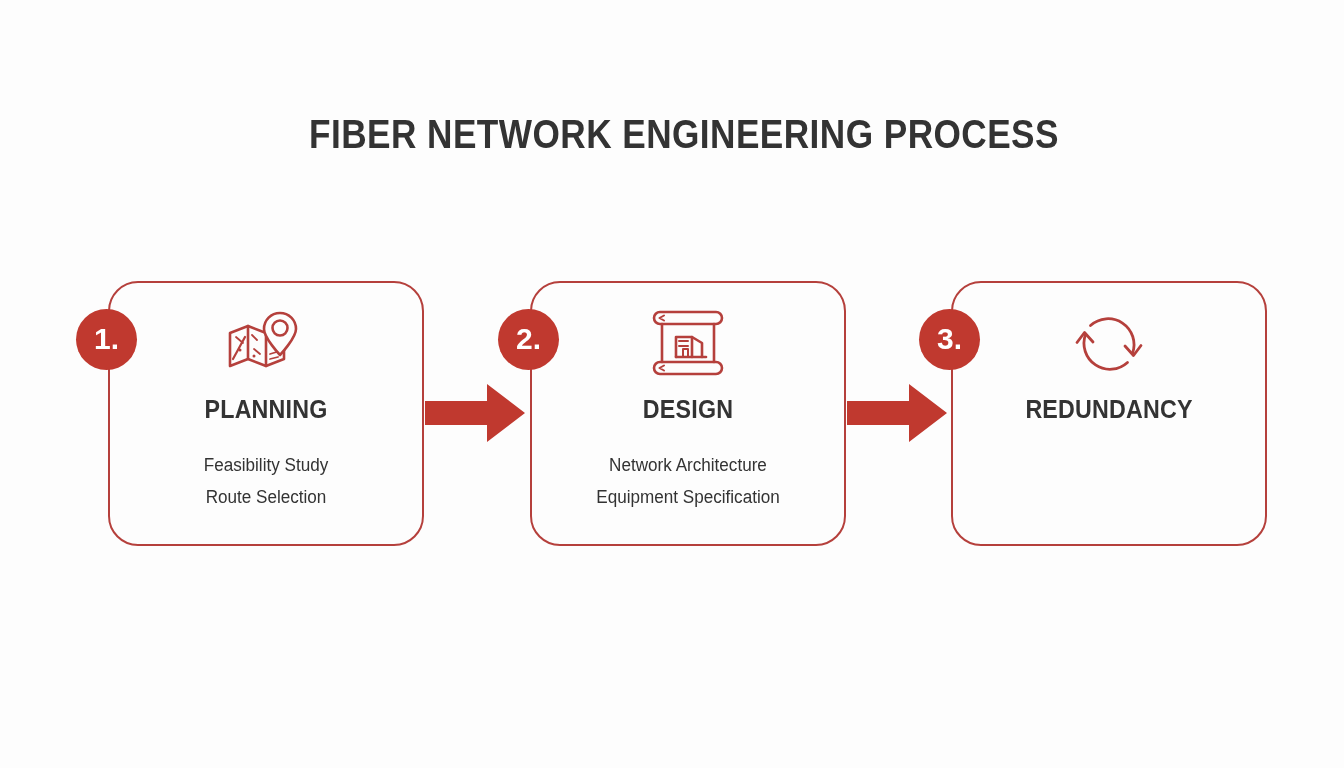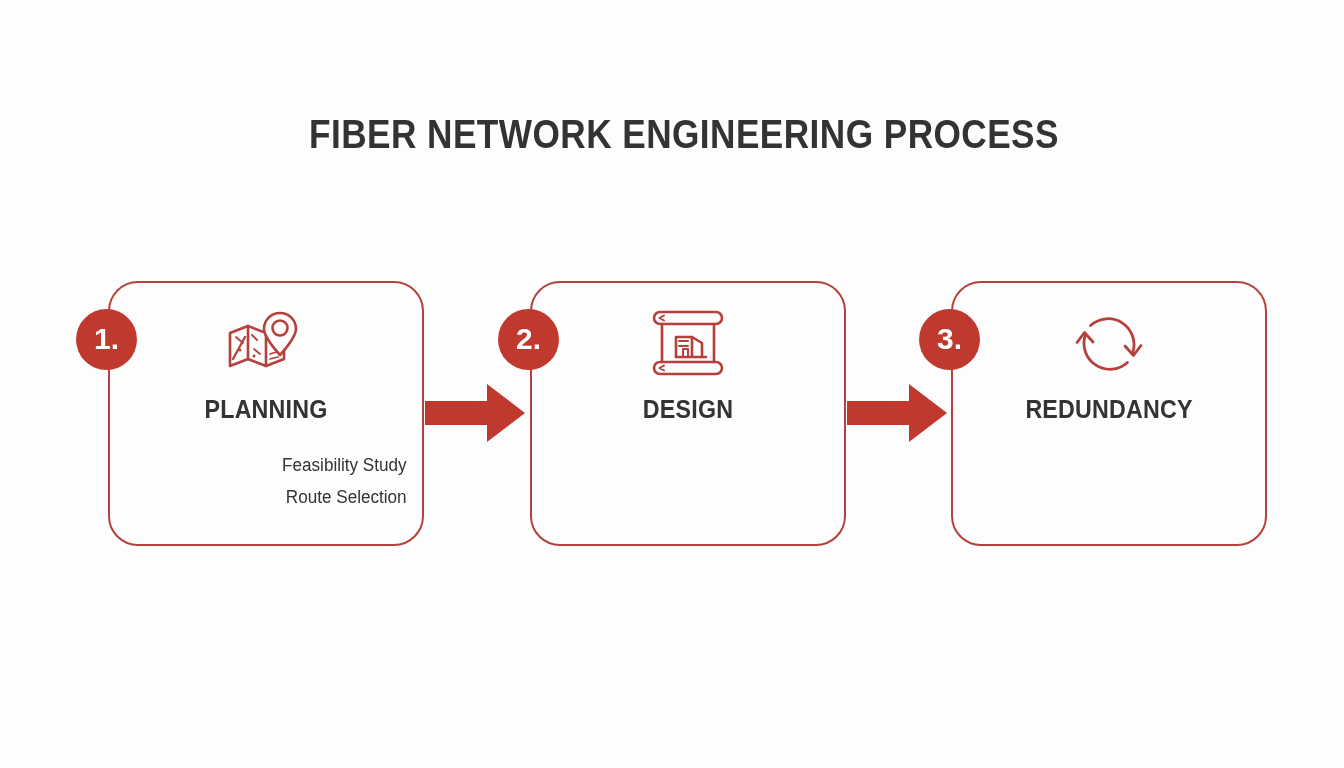--- a/index.html
+++ b/index.html
@@ -113,21 +113,21 @@
     color: #333333;
     transform: scaleX(0.93);
     white-space: nowrap;
   }
 
   .card-lines {
     position: absolute;
     left: 8px;
     top: 166px;
     width: calc(100% - 16px);
-    text-align: right;
+    text-align: center;
     font-family: "Liberation Sans Narrow", "Liberation Sans", sans-serif;
     font-size: 18px;
     line-height: 32px;
     color: #333333;
   }
   .card-lines div {
     transform: scaleX(0.95);
     white-space: nowrap;
   }
 
@@ -211,20 +211,24 @@
           <path d="M44 30 L54 36 L54 50"></path>
           <path d="M28 50 L58 50"></path>
           <path d="M31 34 L40 34" stroke-width="2"></path>
           <path d="M31 39 L40 39" stroke-width="2"></path>
           <path d="M35 50 L35 42 L40 42 L40 50" stroke-width="2"></path>
         </svg>
       </div>
 
       <div class="card-title">DESIGN</div>
 
+      <div class="card-lines">
+        <div>Network Architecture</div>
+        <div>Equipment Specification</div>
+      </div>
     </div>
 
     <div class="arrow a2">
       <svg width="100" height="62" viewBox="0 0 100 62">
         <path d="M0 19 L62 19 L62 2 L100 31 L62 60 L62 43 L0 43 Z" fill="#c0392f"></path>
       </svg>
     </div>
 
     <div class="card c3">
 

